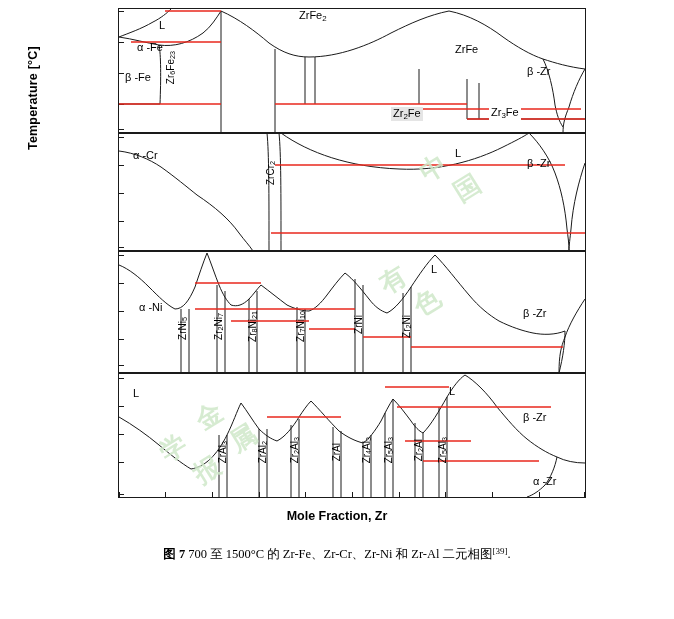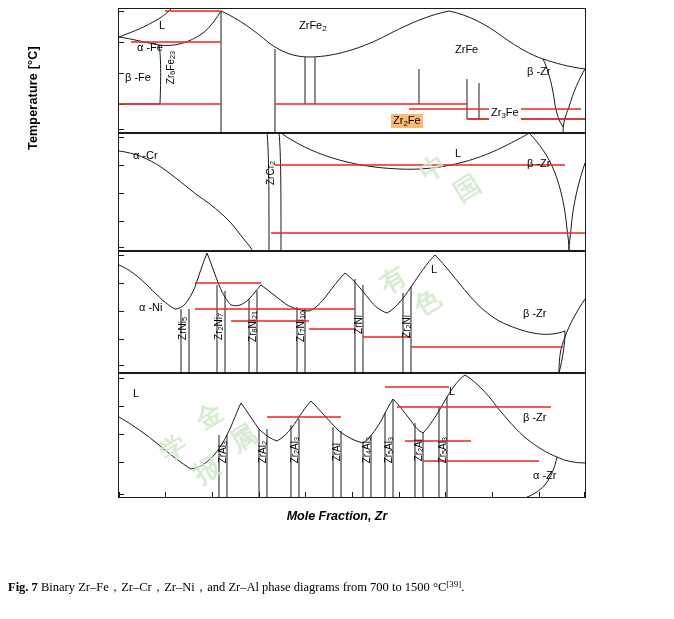--- a/index.html
+++ b/index.html
@@ -10,21 +10,21 @@
   #figure{position:absolute;left:0;top:0;width:674px;height:540px;}
 
   .yaxis-title{
     position:absolute;left:26px;top:150px;
     transform:rotate(-90deg);transform-origin:0 0;
     font-family:"Liberation Sans",sans-serif;font-size:12.5px;font-weight:bold;
     white-space:nowrap;letter-spacing:.2px;
   }
   .xaxis-title{
     position:absolute;left:0;top:509px;width:674px;text-align:center;
-    font-family:"Liberation Sans",sans-serif;font-size:12.5px;font-weight:bold;font-style:italic;
+    font-family:"Liberation Sans",sans-serif;font-size:12.5px;font-weight:bold;
   }
 
   
   .panel{position:absolute;left:118px;width:466px;border:1px solid #1a1a1a;background:transparent;overflow:hidden;}
   #p1{top:8px;height:124px;}
   #p2{top:132px;height:118px;}
   #p3{top:250px;height:122px;}
   #p4{top:372px;height:124px;}
   .ytickmark{position:absolute;left:0;width:5px;height:1px;background:#1a1a1a;}
   .xtickmark{position:absolute;bottom:0;width:1px;height:5px;background:#1a1a1a;}
@@ -93,24 +93,24 @@
         <path class="inv" d="M12,33 L102,33"></path>
         <path class="inv" d="M0,95 L102,95"></path>
         <path class="inv" d="M156,95 L348,95"></path>
         <path class="inv" d="M290,100 L462,100"></path>
         <path class="inv" d="M348,110 L466,110"></path>
       </svg>
 
       <div class="lbl" style="left:40px;top:10px">L</div>
       <div class="lbl" style="left:18px;top:32px">α -Fe</div>
       <div class="lbl" style="left:6px;top:62px">β -Fe</div>
-      <div class="lbl" style="left:180px;top:10px">ZrFe<span class="sub">2</span></div>
+      <div class="lbl" style="left:180px;top:0">ZrFe<span class="sub">2</span></div>
       <div class="lbl" style="left:336px;top:34px">ZrFe</div>
       <div class="lbl" style="left:408px;top:56px">β -Zr</div>
-      <div class="lbl" style="left:272px;top:105px;background:#fdba74;padding:0 2px">Zr<span class="sub">2</span>Fe</div>
+      <div class="lbl" style="left:272px;top:98px;background:#e5e5e5;padding:0 2px">Zr<span class="sub">2</span>Fe</div>
       <div class="lbl" style="left:370px;top:97px;background:#fff;padding:0 2px">Zr<span class="sub">3</span>Fe</div>
       <div class="lbl v" style="left:46px;top:42px">Zr<span class="sub">6</span>Fe<span class="sub">23</span></div>
     </div>
 
     <div class="panel" id="p2">
       <div class="ytickmark" style="top:4px"></div>
       <div class="ytickmark" style="top:32px"></div>
       <div class="ytickmark" style="top:60px"></div>
       <div class="ytickmark" style="top:88px"></div>
       <div class="ytickmark" style="top:114px"></div>
@@ -227,21 +227,21 @@
         <path class="inv" d="M266,14 L330,14"></path>
         <path class="inv" d="M148,44 L222,44"></path>
         <path class="inv" d="M278,34 L432,34"></path>
         <path class="inv" d="M286,68 L352,68"></path>
         <path class="inv" d="M304,88 L420,88"></path>
       </svg>
 
       <div class="lbl" style="left:14px;top:14px">L</div>
       <div class="lbl" style="left:330px;top:12px">L</div>
       <div class="lbl" style="left:404px;top:38px">β -Zr</div>
-      <div class="lbl" style="left:414px;top:96px">α -Zr</div>
+      <div class="lbl" style="left:414px;top:102px">α -Zr</div>
       <div class="lbl v" style="left:98px;top:68px">ZrAl<span class="sub">3</span></div>
       <div class="lbl v" style="left:138px;top:68px">ZrAl<span class="sub">2</span></div>
       <div class="lbl v" style="left:170px;top:64px">Zr<span class="sub">2</span>Al<span class="sub">3</span></div>
       <div class="lbl v" style="left:212px;top:70px">ZrAl</div>
       <div class="lbl v" style="left:242px;top:64px">Zr<span class="sub">4</span>Al<span class="sub">3</span></div>
       <div class="lbl v" style="left:264px;top:64px">Zr<span class="sub">5</span>Al<span class="sub">3</span></div>
       <div class="lbl v" style="left:294px;top:66px">Zr<span class="sub">2</span>Al</div>
       <div class="lbl v" style="left:318px;top:64px">Zr<span class="sub">5</span>Al<span class="sub">3</span></div>
 
       <div class="xtickmark" style="left:0"></div>
@@ -262,19 +262,19 @@
       <div class="wmtxt" style="left:454px;top:170px;transform:rotate(-32deg)">国</div>
       <div class="wmtxt" style="left:380px;top:262px;transform:rotate(-32deg)">有</div>
       <div class="wmtxt" style="left:414px;top:284px;transform:rotate(-32deg)">色</div>
       <div class="wmtxt" style="left:196px;top:398px;transform:rotate(-32deg)">金</div>
       <div class="wmtxt" style="left:230px;top:420px;transform:rotate(-32deg)">属</div>
       <div class="wmtxt" style="left:160px;top:430px;transform:rotate(-32deg)">学</div>
       <div class="wmtxt" style="left:194px;top:452px;transform:rotate(-32deg)">报</div>
     </div>
   </div>
 
-
-  <div class="cap" id="cap-en">
-    <span class="b">Fig. 7</span>
-    <span>Binary Zr–Fe，Zr–Cr，Zr–Ni，and Zr–Al phase diagrams from 700 to 1500 °C</span><span class="sup">[39]</span><span>.</span>
+  <div class="cap" id="cap-cn">
+    <span class="b">图 7</span>
+    <span>700 至 1500°C 的 Zr-Fe、Zr-Cr、Zr-Ni 和 Zr-Al 二元相图</span><span class="sup">[39]</span><span>.</span>
   </div>
 
+
 </div>
 
 </body></html>

